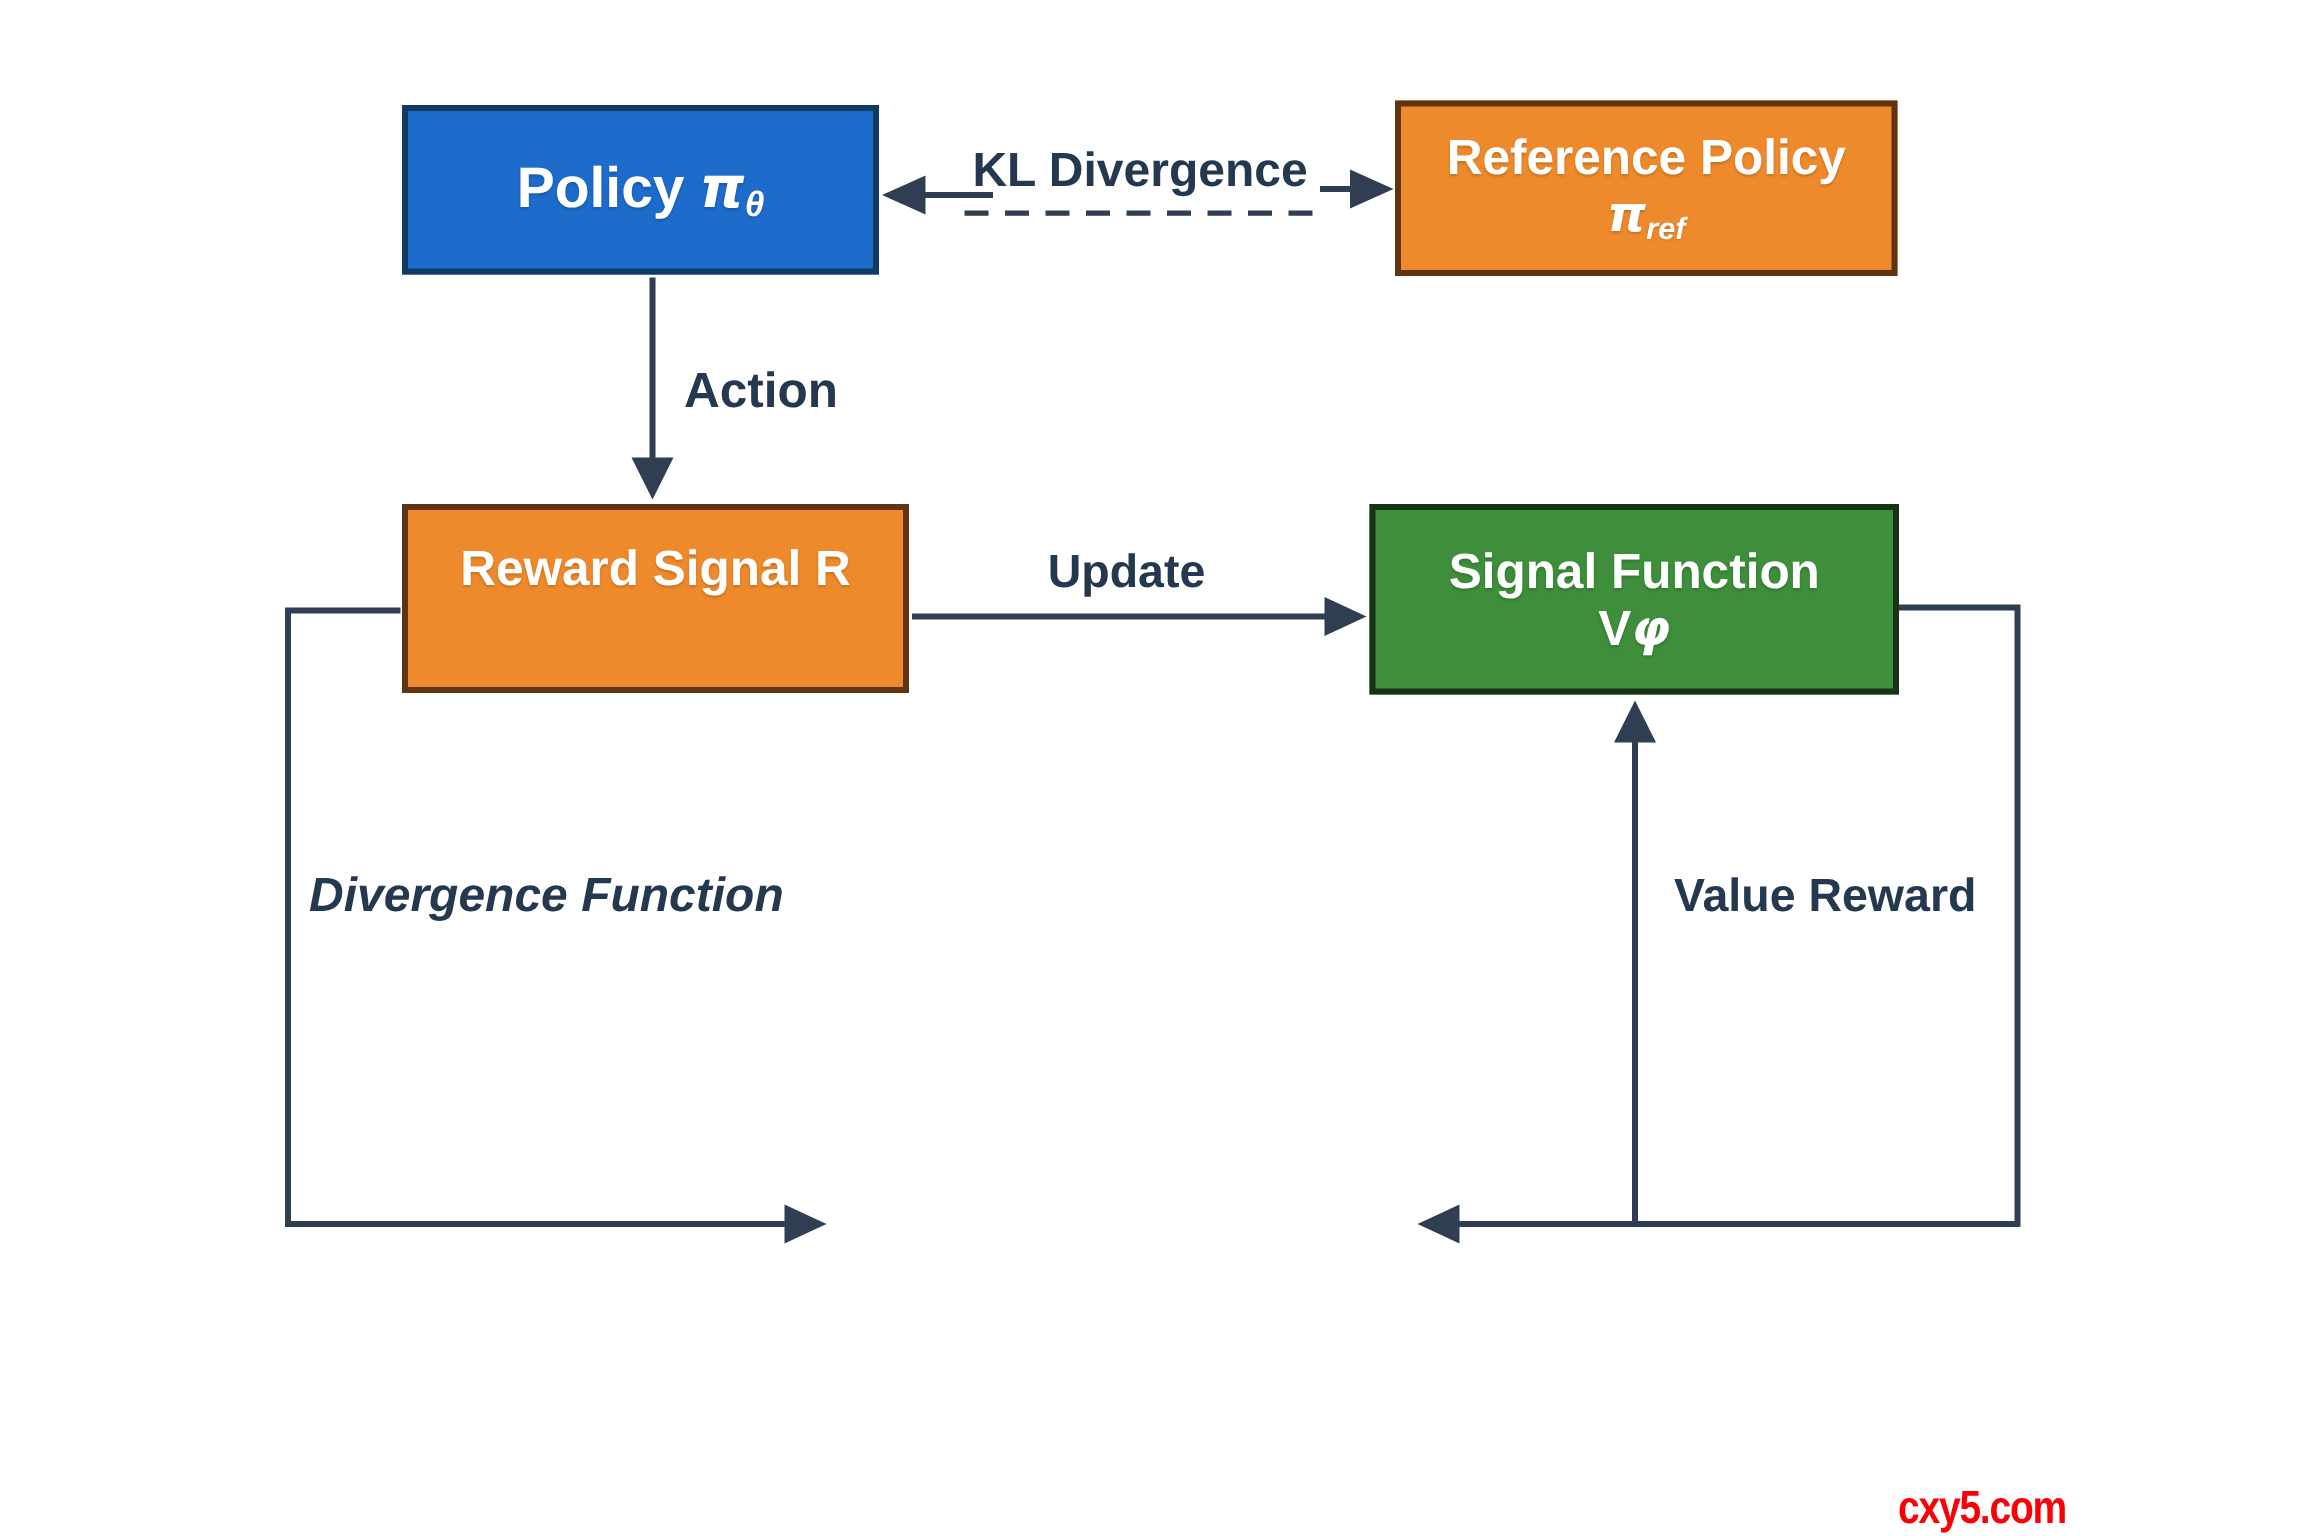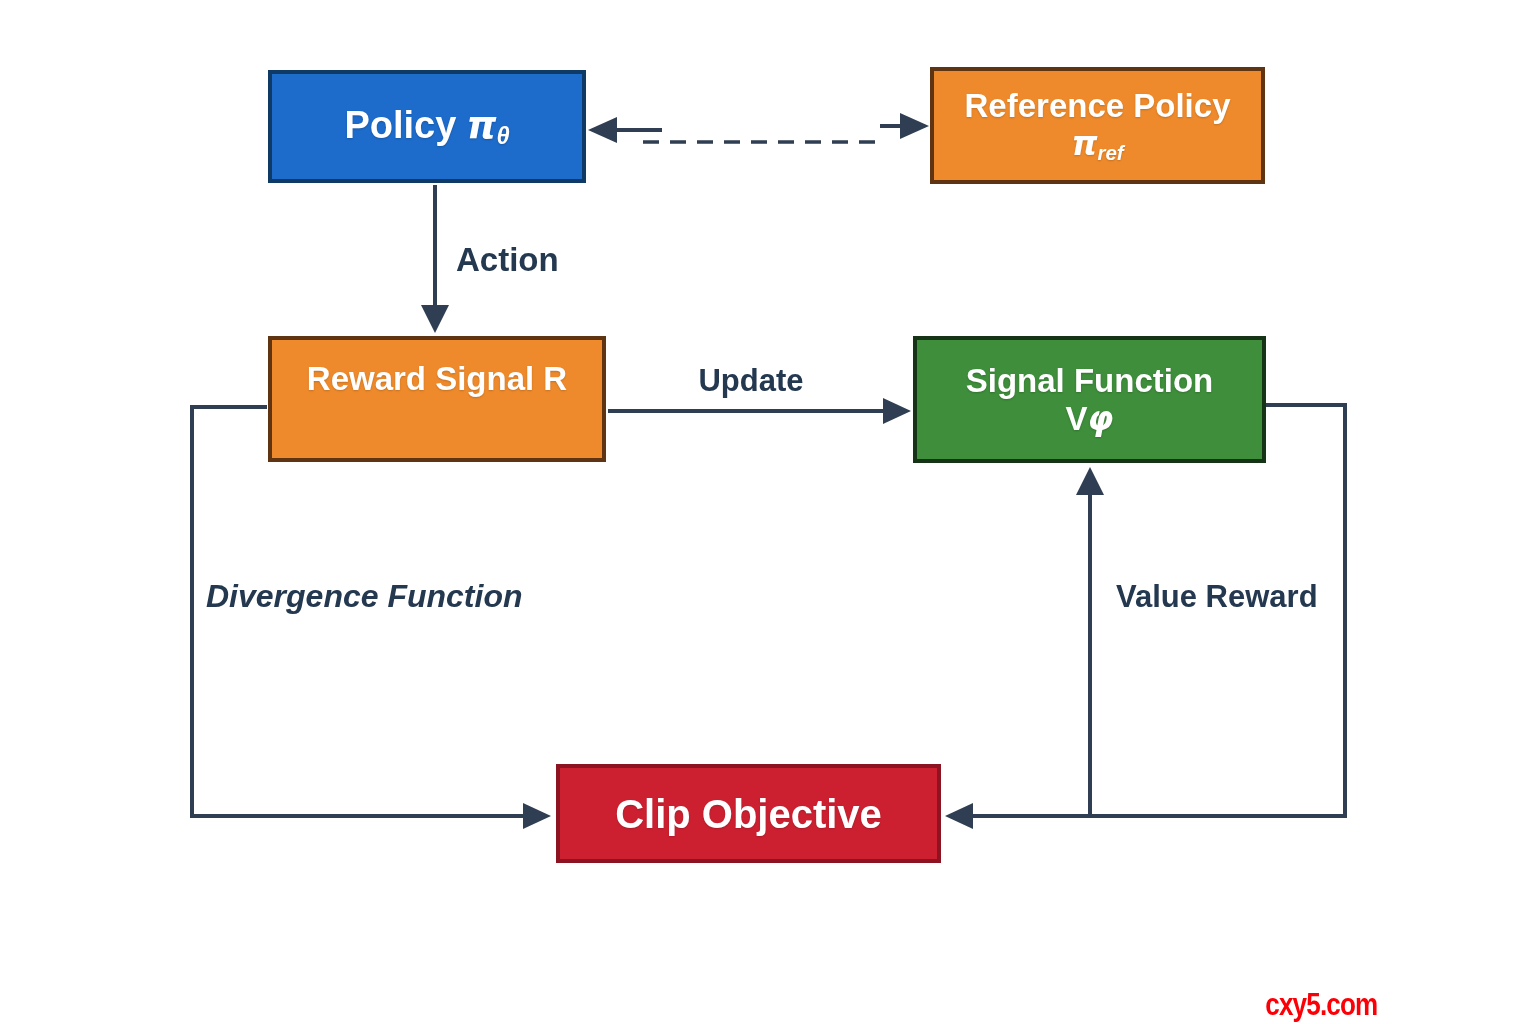--- a/index.html
+++ b/index.html
@@ -140,24 +140,22 @@
     <div class="lbl-md">Reward Signal R</div>
   </div>
 
   <div class="box box-value">
     <div class="lbl-md">Signal Function</div>
     <div class="lbl-md">
       <span class="sym-v">V</span><span class="sym-phi">φ</span>
     </div>
   </div>
 
-  <div class="box box-clip">
-    <div class="lbl-clip">Clip Objective</div>
-  </div>
 
+  <div class="edge-label el-kl">KL Divergence</div>
   <div class="edge-label el-action">Action</div>
   <div class="edge-label el-reward">Update</div>
   <div class="edge-label el-objective">Divergence Function</div>
   <div class="edge-label el-valupd">Value Reward</div>
 
   <div class="watermark">cxy5.com</div>
 
 </div>
 
 </body></html>

